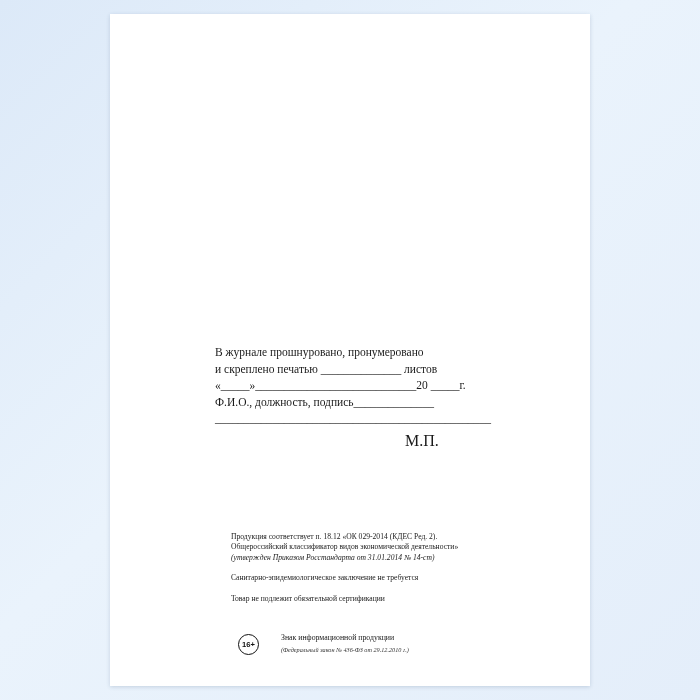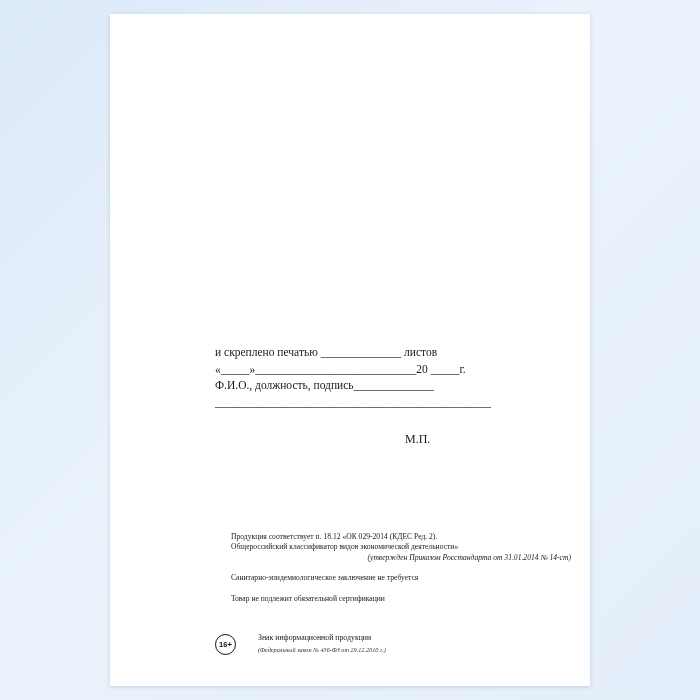--- a/index.html
+++ b/index.html
@@ -37,39 +37,38 @@
     line-height: 16.5px;
     color: #1a1a1a;
   }
   .block-main .line {
     white-space: nowrap;
   }
   .mp {
     position: absolute;
     left: 295px;
     top: 418px;
-    font-size: 12px;
+    font-size: 16px;
     color: #1a1a1a;
   }
   .legal {
     position: absolute;
     left: 105px;
     top: 518px;
     width: 340px;
     font-size: 7.6px;
     line-height: 10.4px;
     color: #202020;
     margin-left: 16px;
   }
   .legal .para {
     margin-bottom: 10px;
   }
   .legal .italic {
     font-style: italic;
-    text-align: right;
   }
   .legal .tight {
     margin-bottom: 0;
   }
   .age-row {
     position: absolute;
     left: 105px;
     top: 619px;
     display: flex;
     align-items: flex-start;
@@ -81,20 +80,21 @@
     border-radius: 50%;
     font-size: 7.6px;
     font-weight: bold;
     color: #111;
     display: flex;
     align-items: center;
     justify-content: center;
     font-family: "Liberation Sans", sans-serif;
     flex: 0 0 auto;
     margin-top: 1px;
+    margin-left: 23px;
   }
   .age-text {
     margin-left: 22px;
     font-size: 7.8px;
     line-height: 10.5px;
     color: #202020;
   }
   .age-text .sub {
     font-size: 6.2px;
     font-style: italic;
@@ -104,20 +104,21 @@
   }
 </style>
 </head>
 <body>
 
 <div id="stage">
 
   <div class="page">
 
     <div class="block-main">
+      <div class="line">В журнале прошнуровано, пронумеровано</div>
       <div class="line">и скреплено печатью ______________ листов</div>
       <div class="line">«_____»____________________________20 _____г.</div>
       <div class="line">Ф.И.О., должность, подпись______________</div>
       <div class="line">________________________________________________</div>
     </div>
 
     <div class="mp">М.П.</div>
 
     <div class="legal">
       <div class="para">

